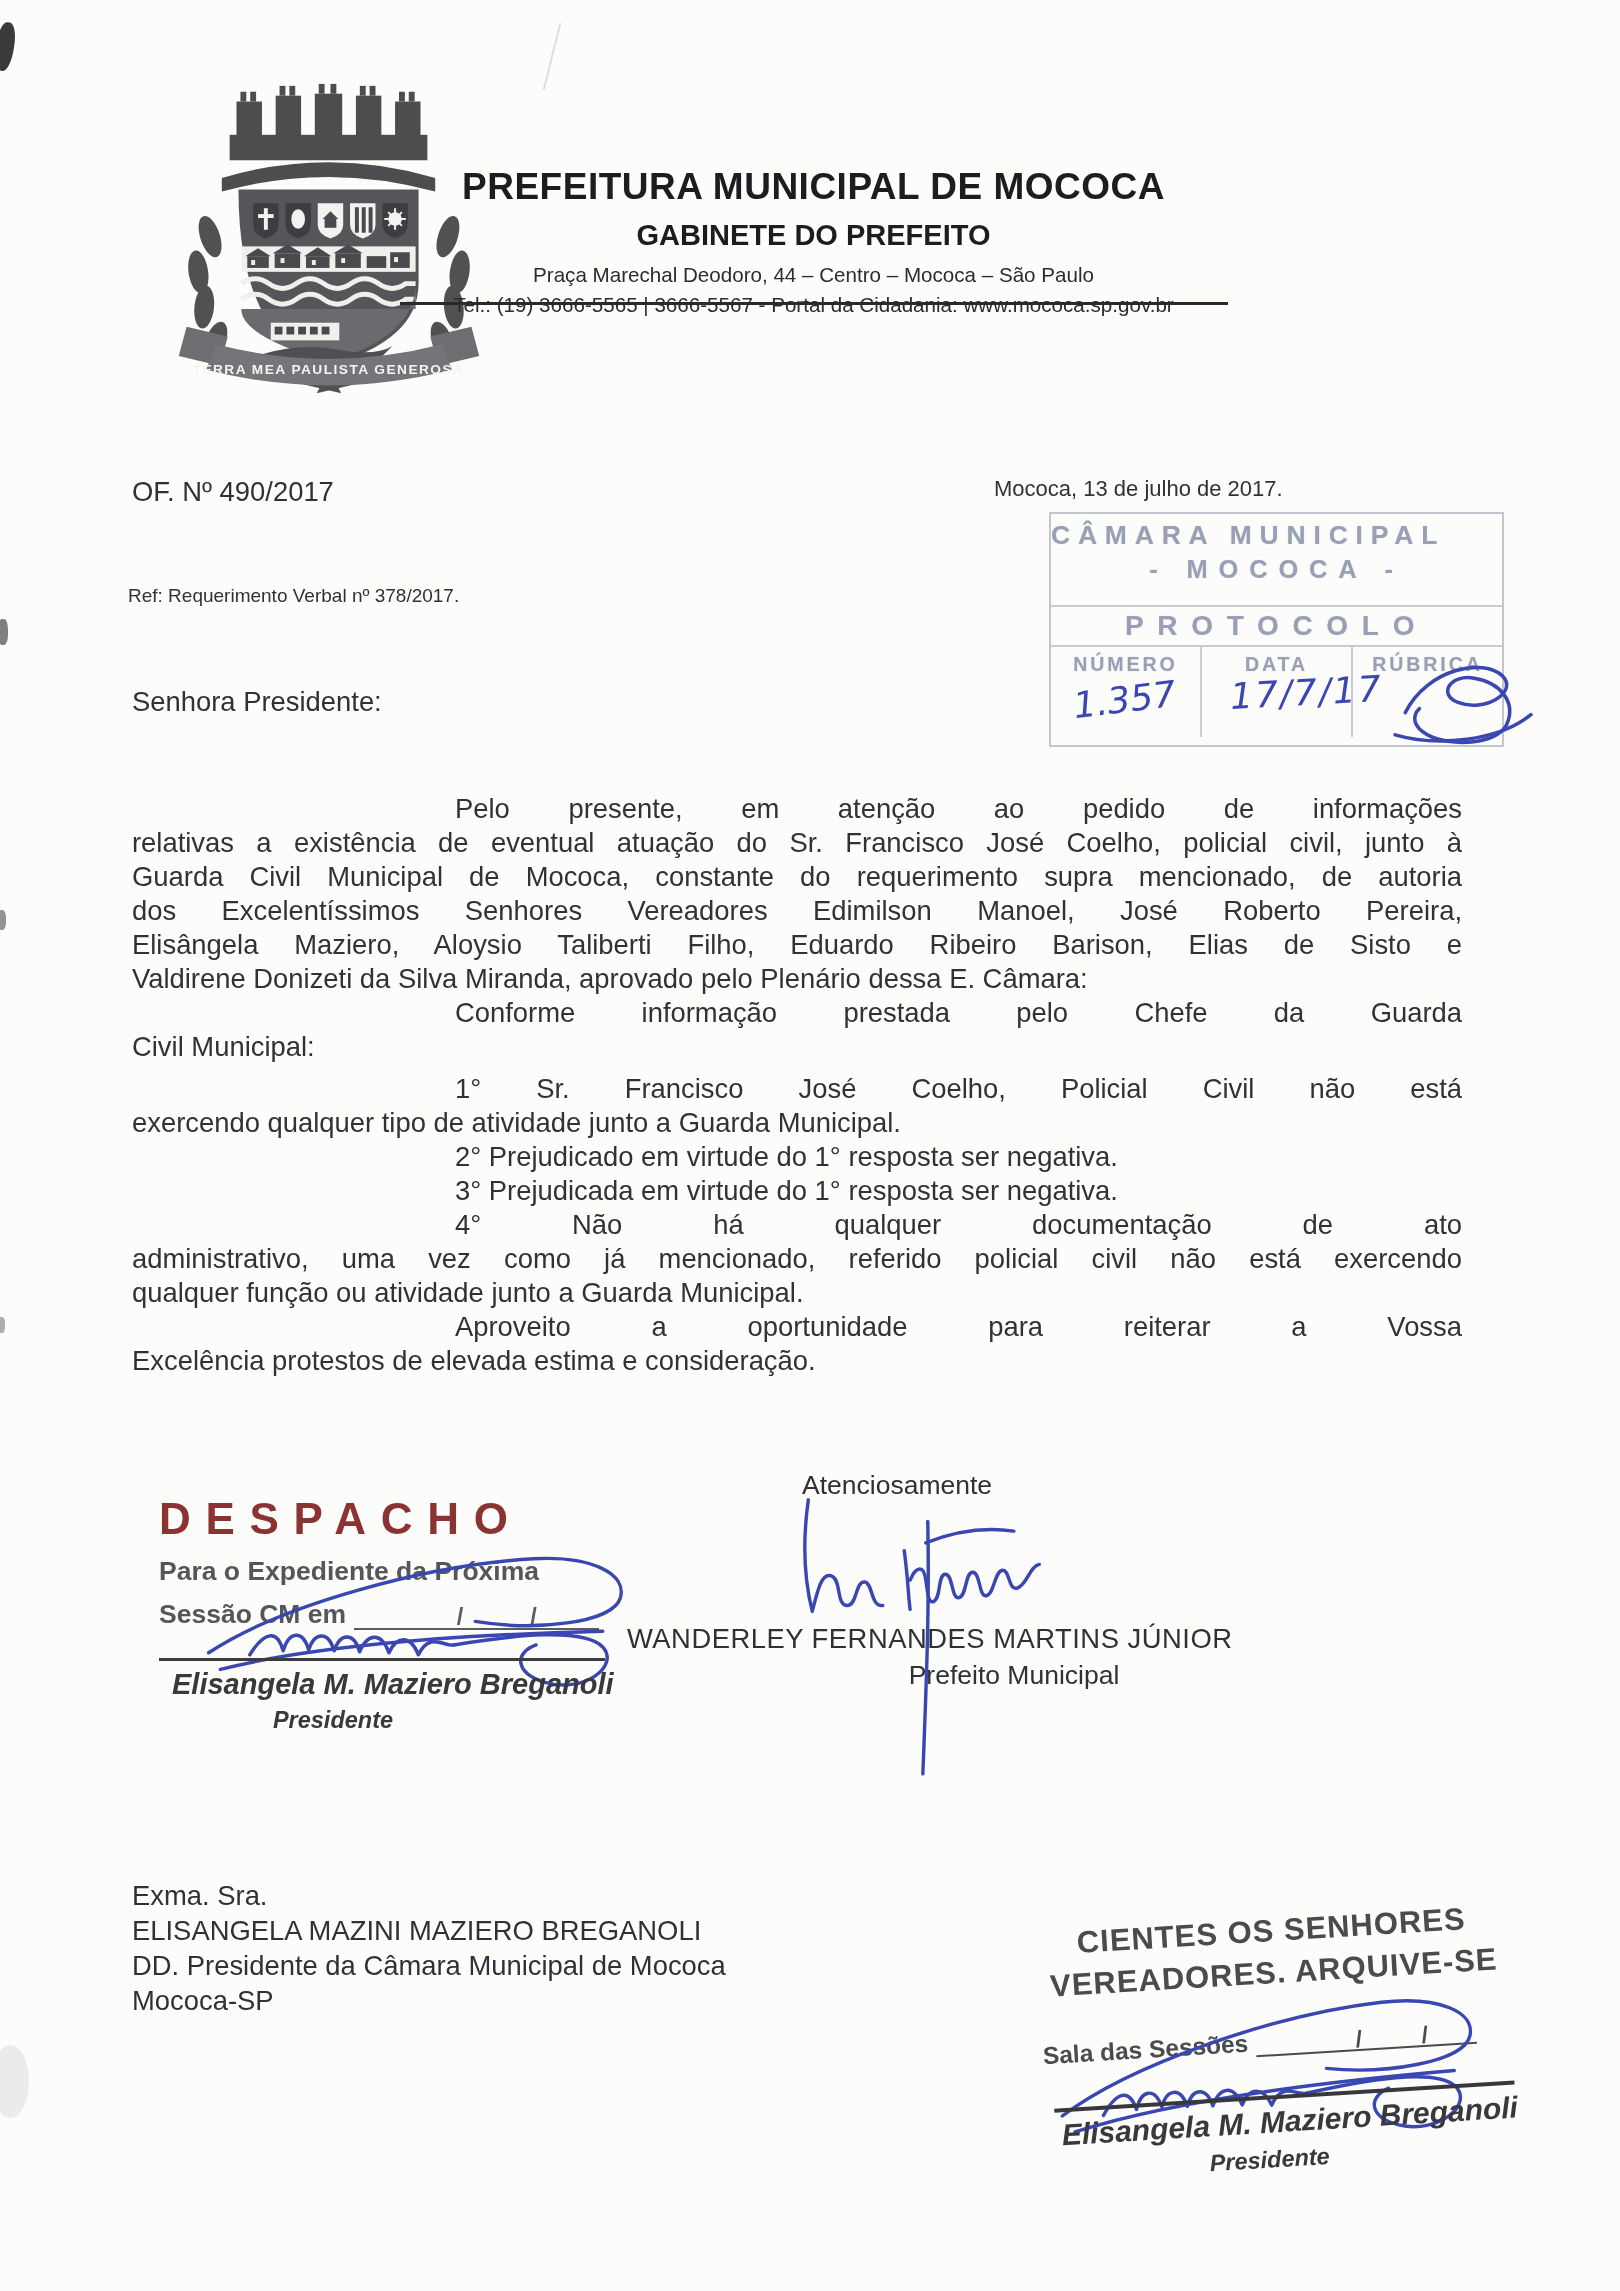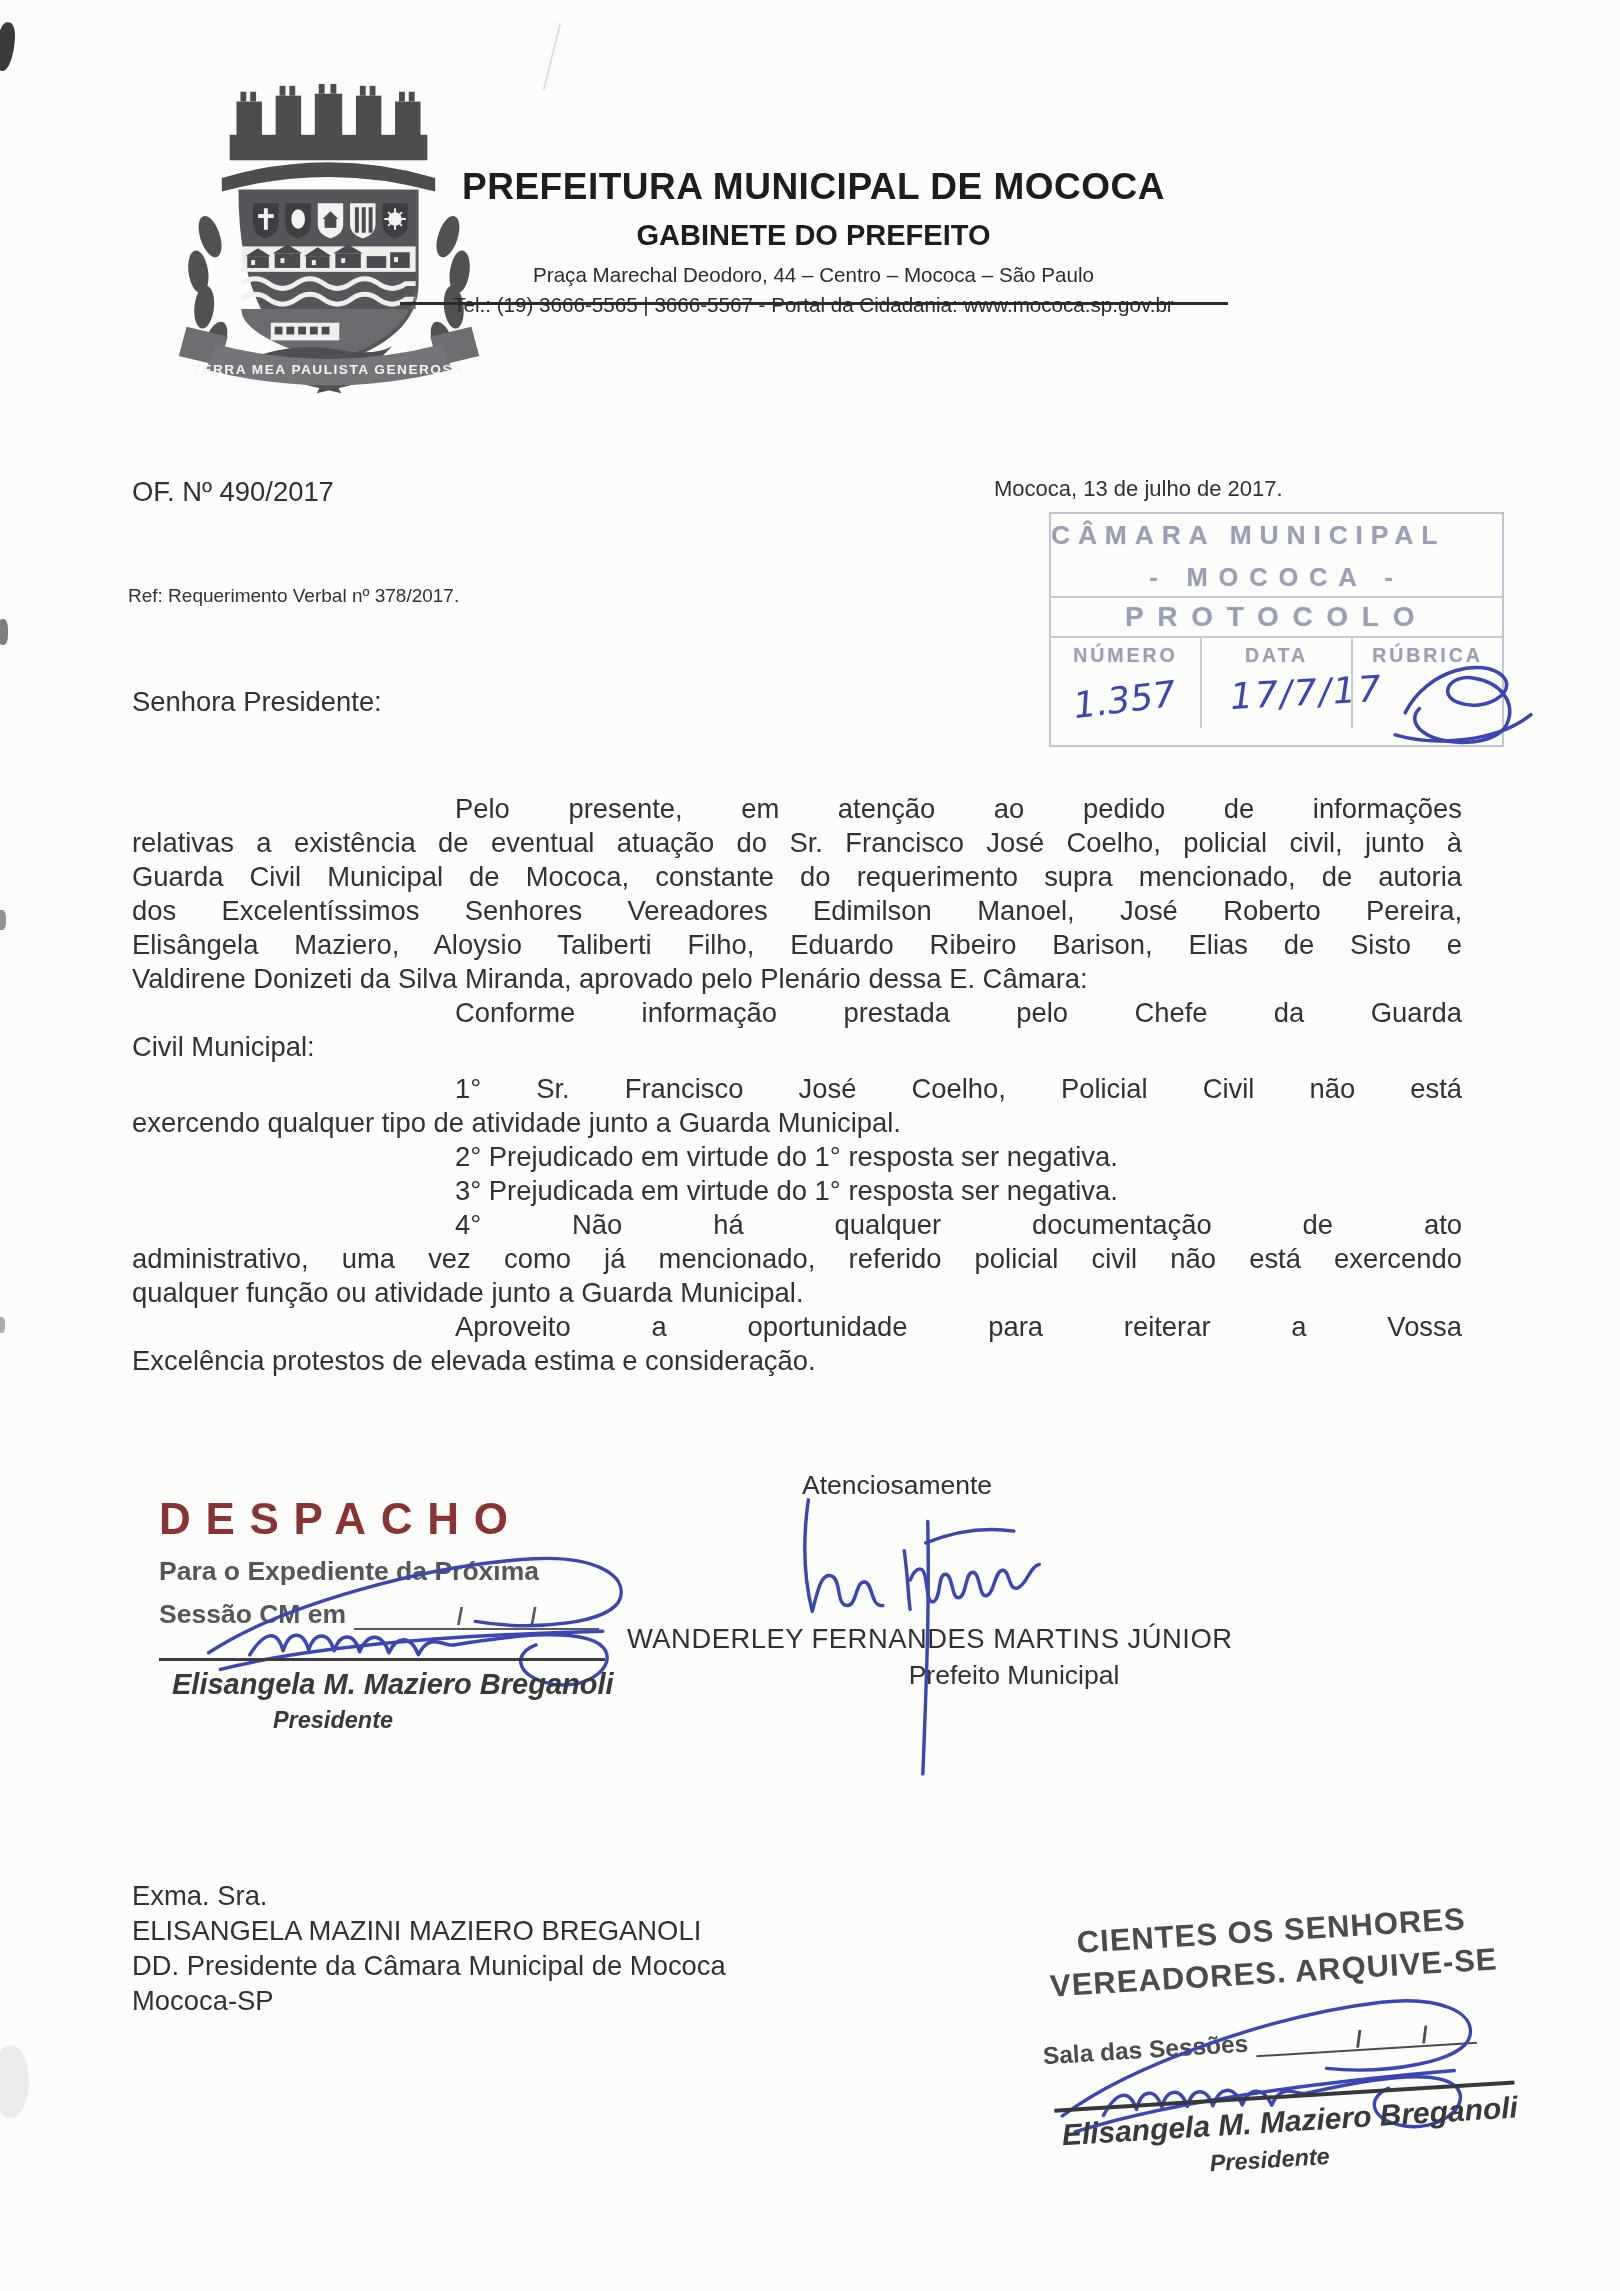--- a/index.html
+++ b/index.html
@@ -19,23 +19,23 @@
   
   .of-number{left:132px;top:476px;font-size:27.4px;}
   .city-date{left:994px;top:476px;font-size:22px;}
   .ref-line{left:128px;top:585px;font-size:19px;}
   .salutation{left:132px;top:686px;font-size:27.4px;}
   
   .proto{left:1049px;top:512px;width:451px;height:231px;
     border:2px solid rgba(148,153,175,.55);color:rgba(140,146,172,.78);
     text-shadow:0 0 1px rgba(148,153,175,.5);}
   .proto-row1{margin-top:5.9px;font-size:26.5px;font-weight:bold;letter-spacing:7.8px;}
-  .proto-row2{text-align:center;font-size:25.5px;font-weight:bold;letter-spacing:10.8px;margin-top:12px;}
+  .proto-row2{text-align:center;font-size:25.5px;font-weight:bold;letter-spacing:10.8px;margin-top:4px;}
   .proto-row3{border-top:2px solid rgba(148,153,175,.5);border-bottom:2px solid rgba(148,153,175,.5);
-    margin-top:4px;text-align:center;font-size:28px;font-weight:bold;letter-spacing:13.7px;padding:2.9px 0;}
+    margin-top:21px;text-align:center;font-size:28px;font-weight:bold;letter-spacing:13.7px;padding:2.9px 0;}
   .proto-cols{display:flex;height:90px;}
   .proto-col{flex:1;text-align:center;font-size:19.6px;font-weight:bold;letter-spacing:2.9px;padding-top:5.9px;}
   .proto-col + .proto-col{border-left:2px solid rgba(148,153,175,.5);}
   .pen{color:#3a47b2;font-family:"DejaVu Sans",sans-serif;font-style:italic;}
   .proto-num{left:1073px;top:679px;font-size:36px;transform:rotate(-7deg);}
   .proto-date{left:1230px;top:672px;font-size:36px;transform:rotate(-3deg);letter-spacing:2px;}
   
   .body-block{left:132px;top:792px;width:1330px;font-size:27.4px;line-height:34px;color:#303238;}
   .ln{white-space:normal;}
   .just{text-align:justify;text-align-last:justify;}

